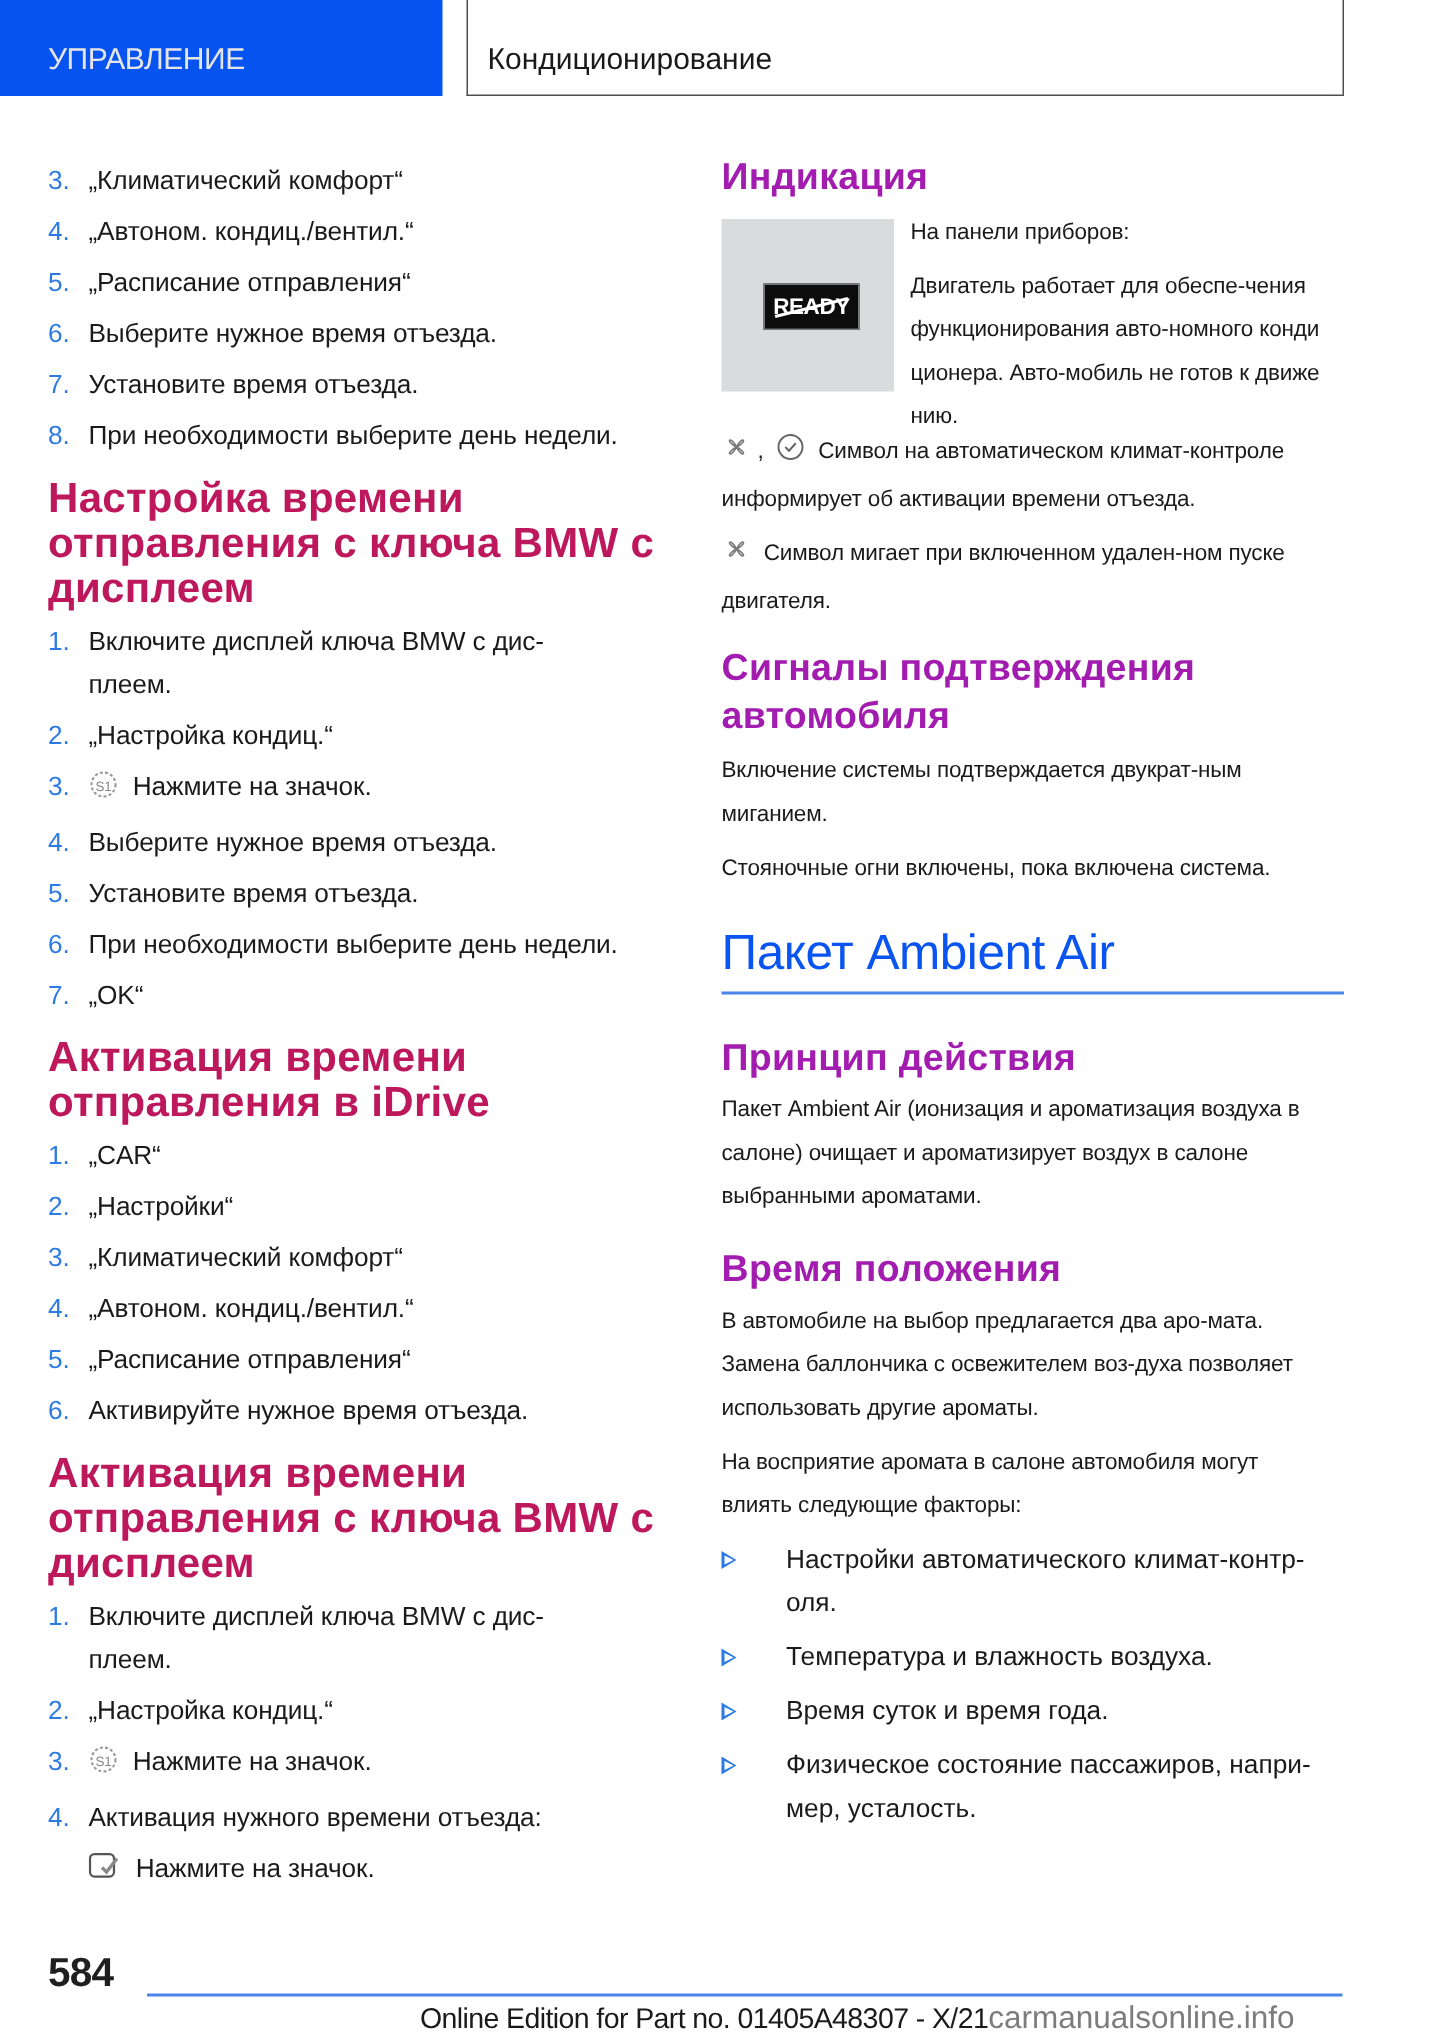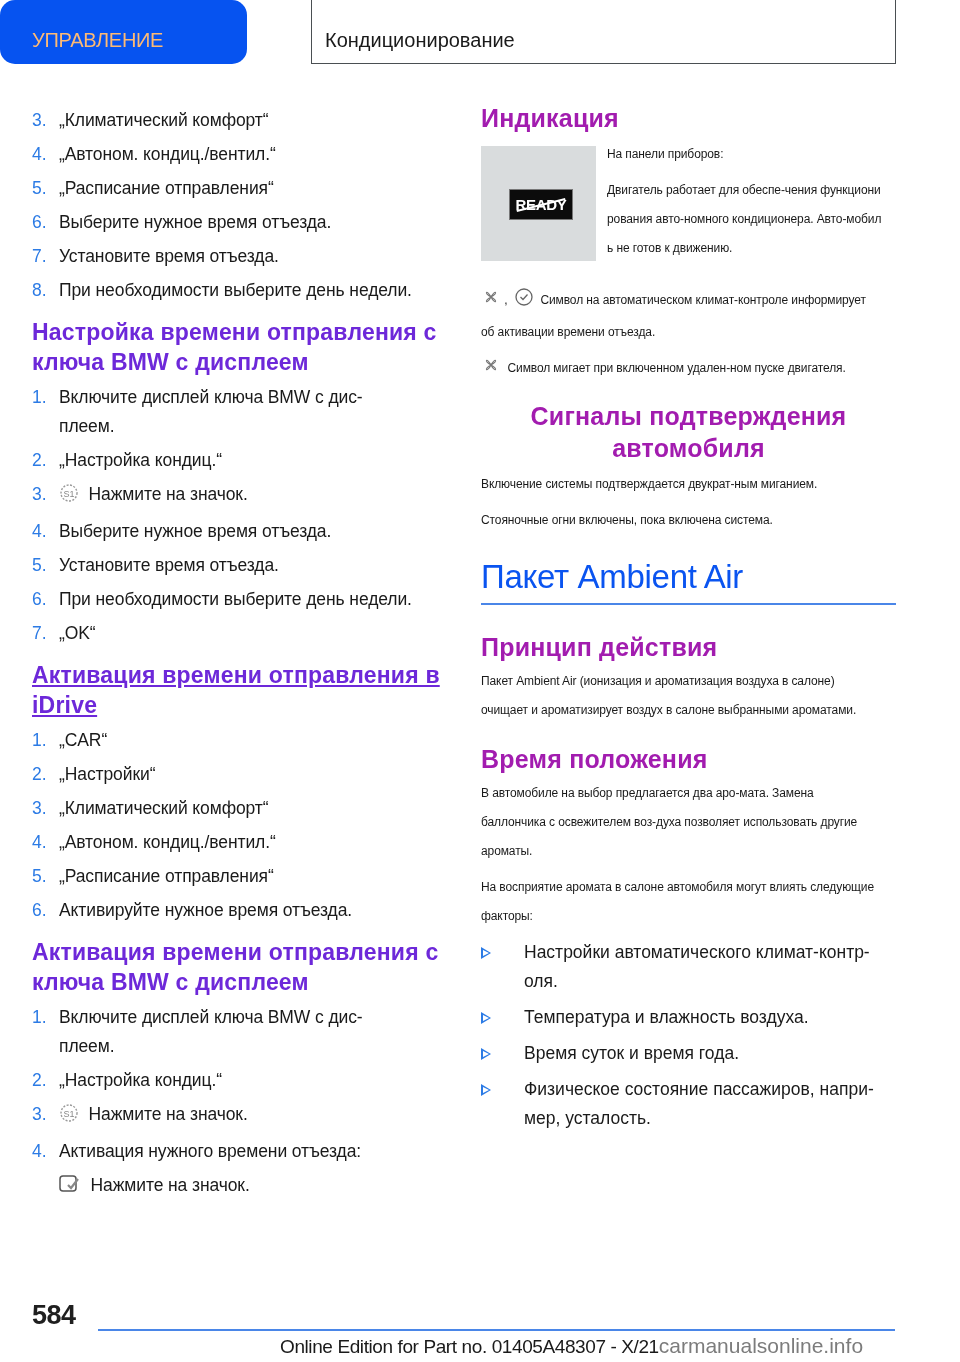--- a/index.html
+++ b/index.html
@@ -1,46 +1,45 @@
 <!DOCTYPE html>
 <html><head>
 <meta charset="utf-8">
 <style>
   html, body { margin: 0; padding: 0; background: #ffffff; }
   body {
     width: 960px; height: 1362px; position: relative; overflow: hidden;
     font-family: "Liberation Sans", sans-serif; color: #1a1a1a;
   }
   .hdr-section {
-    position: absolute; left: 0; top: 0; width: 247px; height: 64px;
-    background: #0653f0; color: #fdba74; box-sizing: border-box;
+    position: absolute; left: 0; top: 0; width: 295px; height: 64px;
+    background: #0653f0; color: #e5e5e5; box-sizing: border-box;
     font-size: 20px; padding: 29px 0 0 32px; letter-spacing: -0.3px;
     font-family: "Liberation Sans", sans-serif;
-    border-radius: 15px;
   }
   .hdr-title {
     position: absolute; left: 311px; top: -2px; width: 585px; height: 66px;
     box-sizing: border-box; border: 1.5px solid #4a4f52; border-top: none;
     font-size: 20px; padding: 31px 0 0 13px; color: #1a1a1a;
   }
   .col { position: absolute; top: 0; }
   .col-left { left: 32px; width: 420px; }
   .col-right { left: 481px; width: 415px; }
 
   .ol { list-style: none; margin: 0; padding: 0; }
   .ol li { position: relative; padding-left: 27px; font-size: 17.5px; line-height: 29px; margin-bottom: 5px; letter-spacing: -0.1px; }
   .ol li .num { position: absolute; left: 0; top: 0; color: #2c7be5; }
   .ol li .sub { display: block; }
 
-  .h2 { color: #6d28d9; font-weight: bold; font-size: 23px; line-height: 30px; margin: 0; letter-spacing: 0.2px; }
+  .h2 { color: #be185d; font-weight: bold; font-size: 28px; line-height: 30px; margin: 0; letter-spacing: 0.2px; }
   .h2.dark { color: #a21caf; }
   .h1 { color: #0a54f0; font-weight: normal; font-size: 33px; line-height: 40px; margin: 0; letter-spacing: -0.3px; }
   .h1-rule { height: 2px; background: #4a86e8; margin-top: 6px; }
 
-  p.body { margin: 0 15px 7px 0; font-size: 12px; line-height: 29px; letter-spacing: -0.1px; }
+  p.body { margin: 0 15px 7px 0; font-size: 15px; line-height: 29px; letter-spacing: -0.1px; }
 
   .ready-box {
     position: absolute; left: 0; top: 0; width: 115px; height: 115px; background: #d9dcdd;
   }
   .ready-badge {
     position: absolute; left: 28px; top: 43px; width: 62px; height: 29px; background: #0c0c0c;
     border: 1px solid #777;
     color: #fff; font-weight: bold; font-size: 15px; line-height: 29px; text-align: center; letter-spacing: -0.3px;
   }
   .ready-badge .strike {
@@ -91,21 +90,21 @@
             <circle cx="10" cy="10" r="8" fill="none" stroke="#999" stroke-width="1.4" stroke-dasharray="2 1.5"></circle>
             <text x="10" y="14" font-size="9" text-anchor="middle" fill="#888" font-family="Liberation Sans, sans-serif">S1</text>
           </svg>
       </span>&nbsp;&nbsp;<span>Нажмите на значок.</span></li>
     <li><span class="num">4.</span><span>Выберите нужное время отъезда.</span></li>
     <li><span class="num">5.</span><span>Установите время отъезда.</span></li>
     <li><span class="num">6.</span><span>При необходимости выберите день недели.</span></li>
     <li><span class="num">7.</span><span>„OK“</span></li>
   </ol>
 
-  <h2 class="h2" style="margin-top:12px;margin-bottom:6px;text-decoration:underline;">Активация времени отправления в iDrive</h2>
+  <h2 class="h2" style="margin-top:12px;margin-bottom:6px;">Активация времени отправления в iDrive</h2>
   <ol class="ol">
     <li><span class="num">1.</span><span>„CAR“</span></li>
     <li><span class="num">2.</span><span>„Настройки“</span></li>
     <li><span class="num">3.</span><span>„Климатический комфорт“</span></li>
     <li><span class="num">4.</span><span>„Автоном. кондиц./вентил.“</span></li>
     <li><span class="num">5.</span><span>„Расписание отправления“</span></li>
     <li><span class="num">6.</span><span>Активируйте нужное время отъезда.</span></li>
   </ol>
 
   <h2 class="h2" style="margin-top:12px;margin-bottom:6px;">Активация времени отправления с ключа BMW с дисплеем</h2>
@@ -165,21 +164,21 @@
   </p>
   <p class="body">
     <span class="icon-inline">
       <svg width="20" height="20" viewBox="0 0 20 20">
           <path d="M10 10 C6 2,2 6,10 10 C18 6,14 2,10 10 C14 18,18 14,10 10 C2 14,6 18,10 10Z" fill="none" stroke="#777" stroke-width="1.1"></path>
         </svg>
     </span>&nbsp;
     <span>Символ мигает при включенном удален-ном пуске двигателя.</span>
   </p>
 
-  <h2 class="h2 dark" style="font-size:25px;line-height:32px;margin-top:14px;margin-bottom:6px;text-align:center;">Сигналы подтверждения автомобиля</h2>
+  <h2 class="h2 dark" style="font-size:25px;line-height:32px;margin-top:14px;margin-bottom:6px;">Сигналы подтверждения автомобиля</h2>
   <p class="body">Включение системы подтверждается двукрат-ным миганием.</p>
   <p class="body">Стояночные огни включены, пока включена система.</p>
 
   <h1 class="h1" style="margin-top:22px;">Пакет Ambient Air</h1>
   <div class="h1-rule"></div>
 
   <h2 class="h2 dark" style="font-size:25px;line-height:32px;margin-top:26px;margin-bottom:4px;">Принцип действия</h2>
   <p class="body">Пакет Ambient Air (ионизация и ароматизация воздуха в салоне) очищает и ароматизирует воздух в салоне выбранными ароматами.</p>
 
   <h2 class="h2 dark" style="font-size:25px;line-height:32px;margin-top:18px;margin-bottom:4px;">Время положения</h2>

